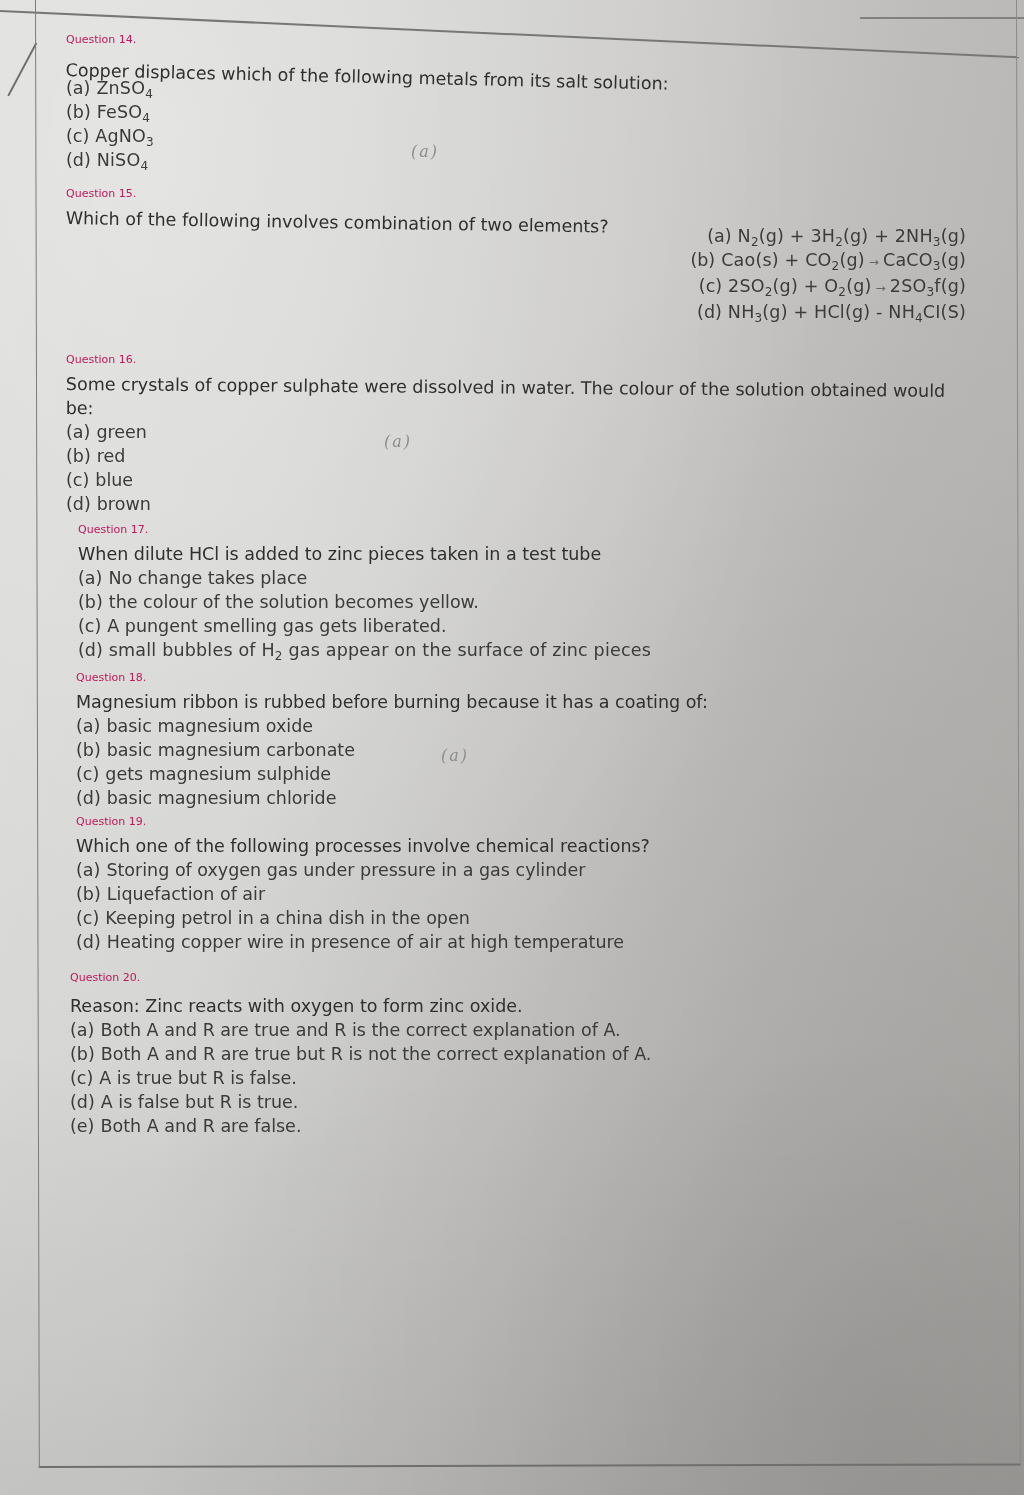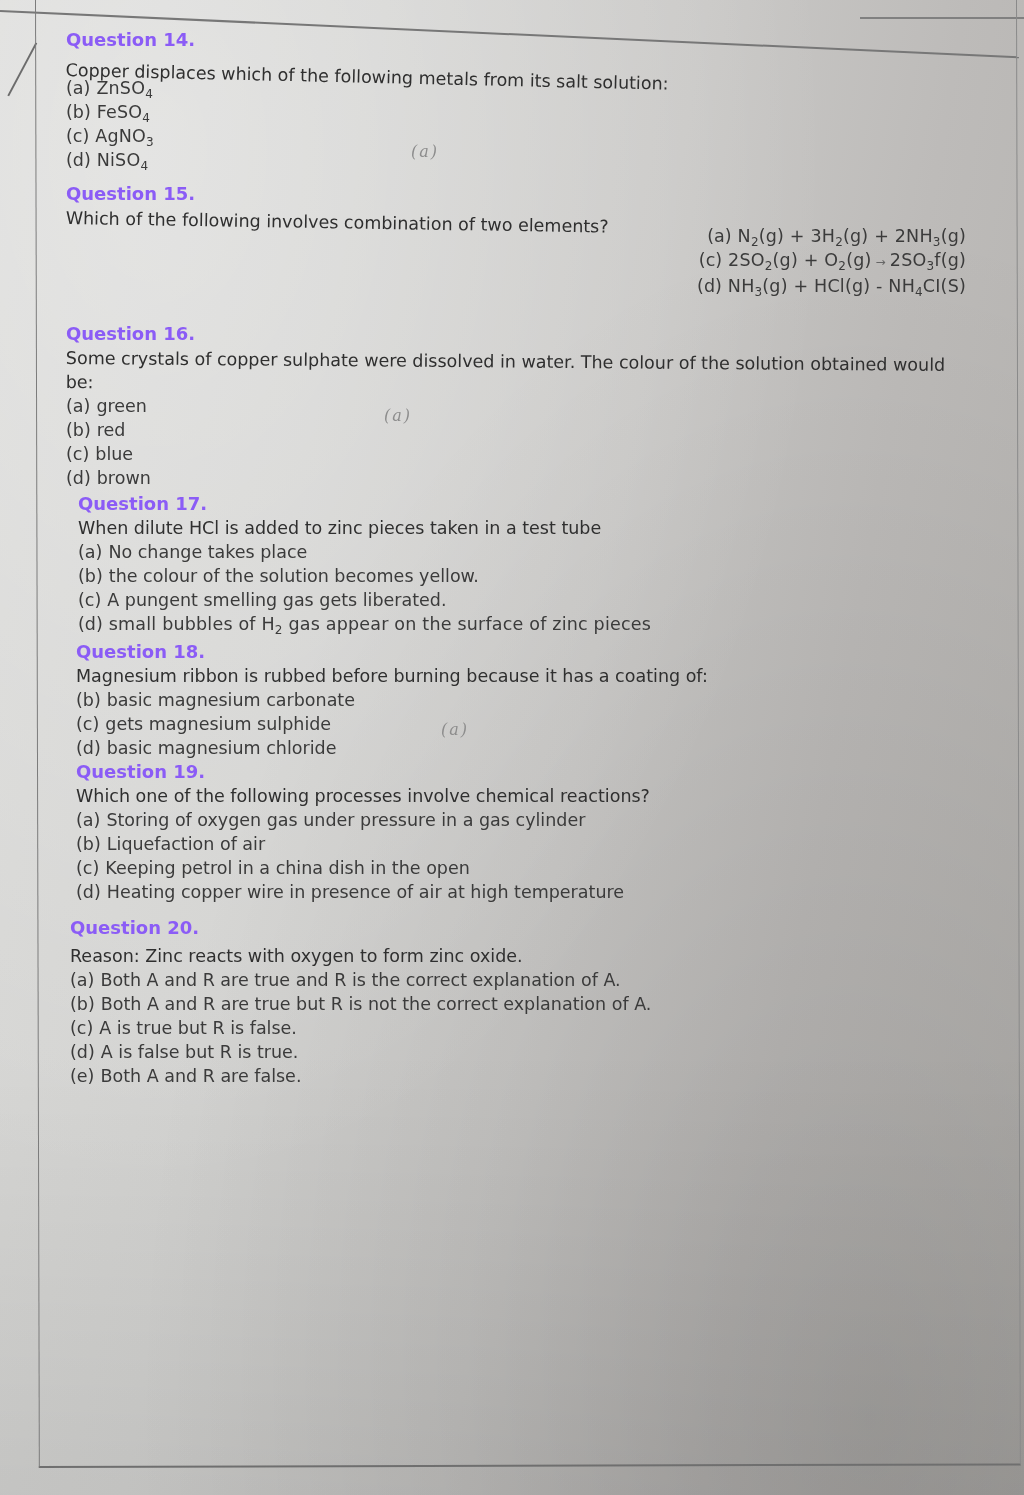--- a/index.html
+++ b/index.html
@@ -45,24 +45,23 @@
     }
     .content {
       position: absolute;
       left: 66px;
       top: 28px;
       width: 900px;
       font-size: 17.5px;
       line-height: 24px;
     }
     .q-title {
-      font-size: 18px;
-      color: #8b5cf6;
+      font-size: 11px;
+      color: #be185d;
       margin-top: 10px;
-      font-weight: bold;
     }
     .q-text {
       color: #2f2f2f;
       font-weight: 500;
     }
     .opt {
       color: #3b3b3b;
       padding-left: 0px;
       white-space: nowrap;
     }
@@ -103,20 +102,21 @@
         <div class="opt"><span class="opt-prefix">(d)</span><span class="eq"><span>NiSO</span><sub>4</sub></span></div>
       </div>
     <div class="mark" style="left:345px; top:112px;">(a)</div>
   </div>
 
   <div class="q-block" style="margin-top:4px;">
     <div class="q-title">Question 15.</div>
     <div class="q-text" style="transform: rotate(0.9deg); transform-origin:left top;">Which of the following involves combination of two elements?</div>
     <div id="q1-opts" style="margin-top:-6px;text-align:right;">
         <div class="opt"><span class="opt-prefix">(a)</span><span class="eq"><span>N</span><sub>2</sub><span>(g) + 3H</span><sub>2</sub><span>(g) + 2NH</span><sub>3</sub><span>(g)</span></span></div>
+        <div class="opt"><span class="opt-prefix">(b)</span><span class="eq"><span>Cao(s) + CO</span><sub>2</sub><span>(g)</span><span class="arrow">→</span><span>CaCO</span><sub>3</sub><span>(g)</span></span></div>
         <div class="opt"><span class="opt-prefix">(c)</span><span class="eq"><span>2SO</span><sub>2</sub><span>(g) + O</span><sub>2</sub><span>(g)</span><span class="arrow">→</span><span>2SO</span><sub>3</sub><span>f(g)</span></span></div>
         <div class="opt"><span class="opt-prefix">(d)</span><span class="eq"><span>NH</span><sub>3</sub><span>(g) + HCl(g) - NH</span><sub>4</sub><span>CI(S)</span></span></div>
       </div>
   </div>
 
   <div class="gap"></div>
 
   <div class="q-block">
     <div class="q-title">Question 16.</div>
     <div class="q-text" style="width:880px; transform: rotate(0.45deg); transform-origin:left top;">Some crystals of copper sulphate were dissolved in water. The colour of the solution obtained would be:</div>
@@ -137,20 +137,21 @@
         <div class="opt"><span class="opt-prefix">(b)</span><span>the colour of the solution becomes yellow.</span></div>
         <div class="opt"><span class="opt-prefix">(c)</span><span>A pungent smelling gas gets liberated.</span></div>
         <div class="opt"><span class="opt-prefix">(d)</span><span class="eq"><span>small bubbles of H</span><sub>2</sub><span> gas appear on the surface of zinc pieces</span></span></div>
       </div>
   </div>
 
   <div class="q-block" style="margin-left:10px;">
     <div class="q-title" style="margin-top:4px;">Question 18.</div>
     <div class="q-text">Magnesium ribbon is rubbed before burning because it has a coating of:</div>
     <div id="q4-opts">
+        <div class="opt"><span class="opt-prefix">(a)</span><span>basic magnesium oxide</span></div>
         <div class="opt"><span class="opt-prefix">(b)</span><span>basic magnesium carbonate</span></div>
         <div class="opt"><span class="opt-prefix">(c)</span><span>gets magnesium sulphide</span></div>
         <div class="opt"><span class="opt-prefix">(d)</span><span>basic magnesium chloride</span></div>
       </div>
     <div class="mark" style="left:365px; top:78px;">(a)</div>
   </div>
 
   <div class="q-block" style="margin-left:10px;">
     <div class="q-title" style="margin-top:0;">Question 19.</div>
     <div class="q-text">Which one of the following processes involve chemical reactions?</div>

